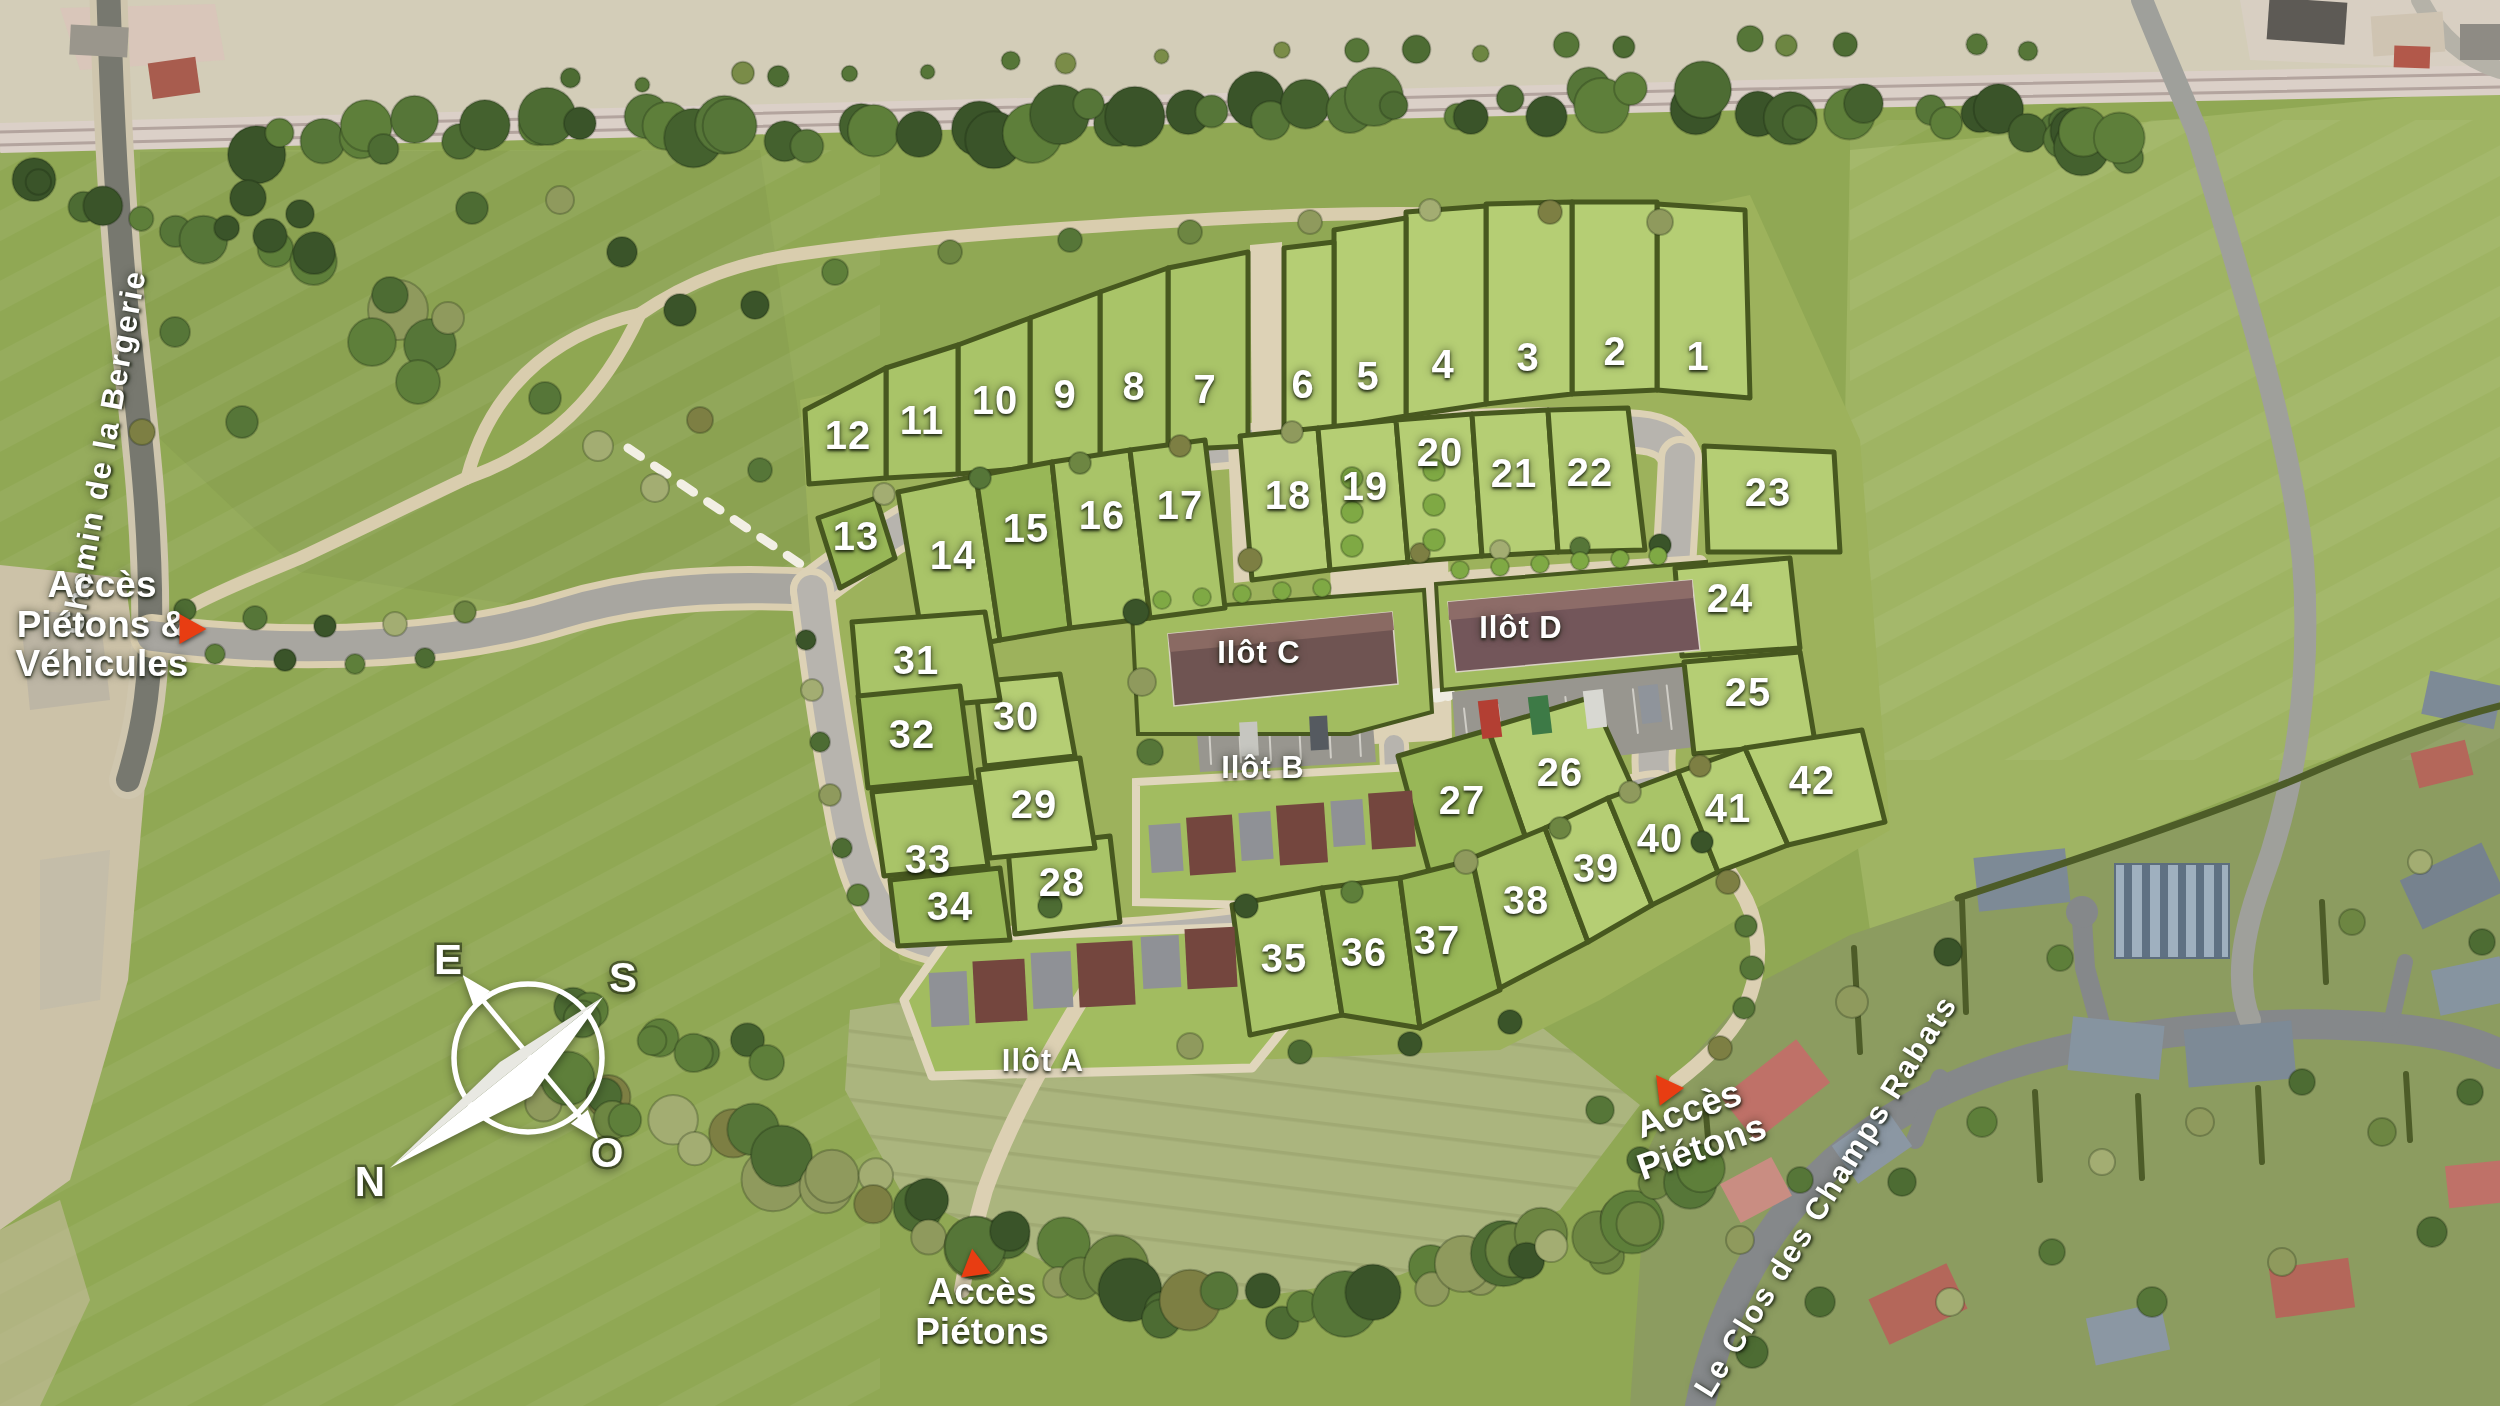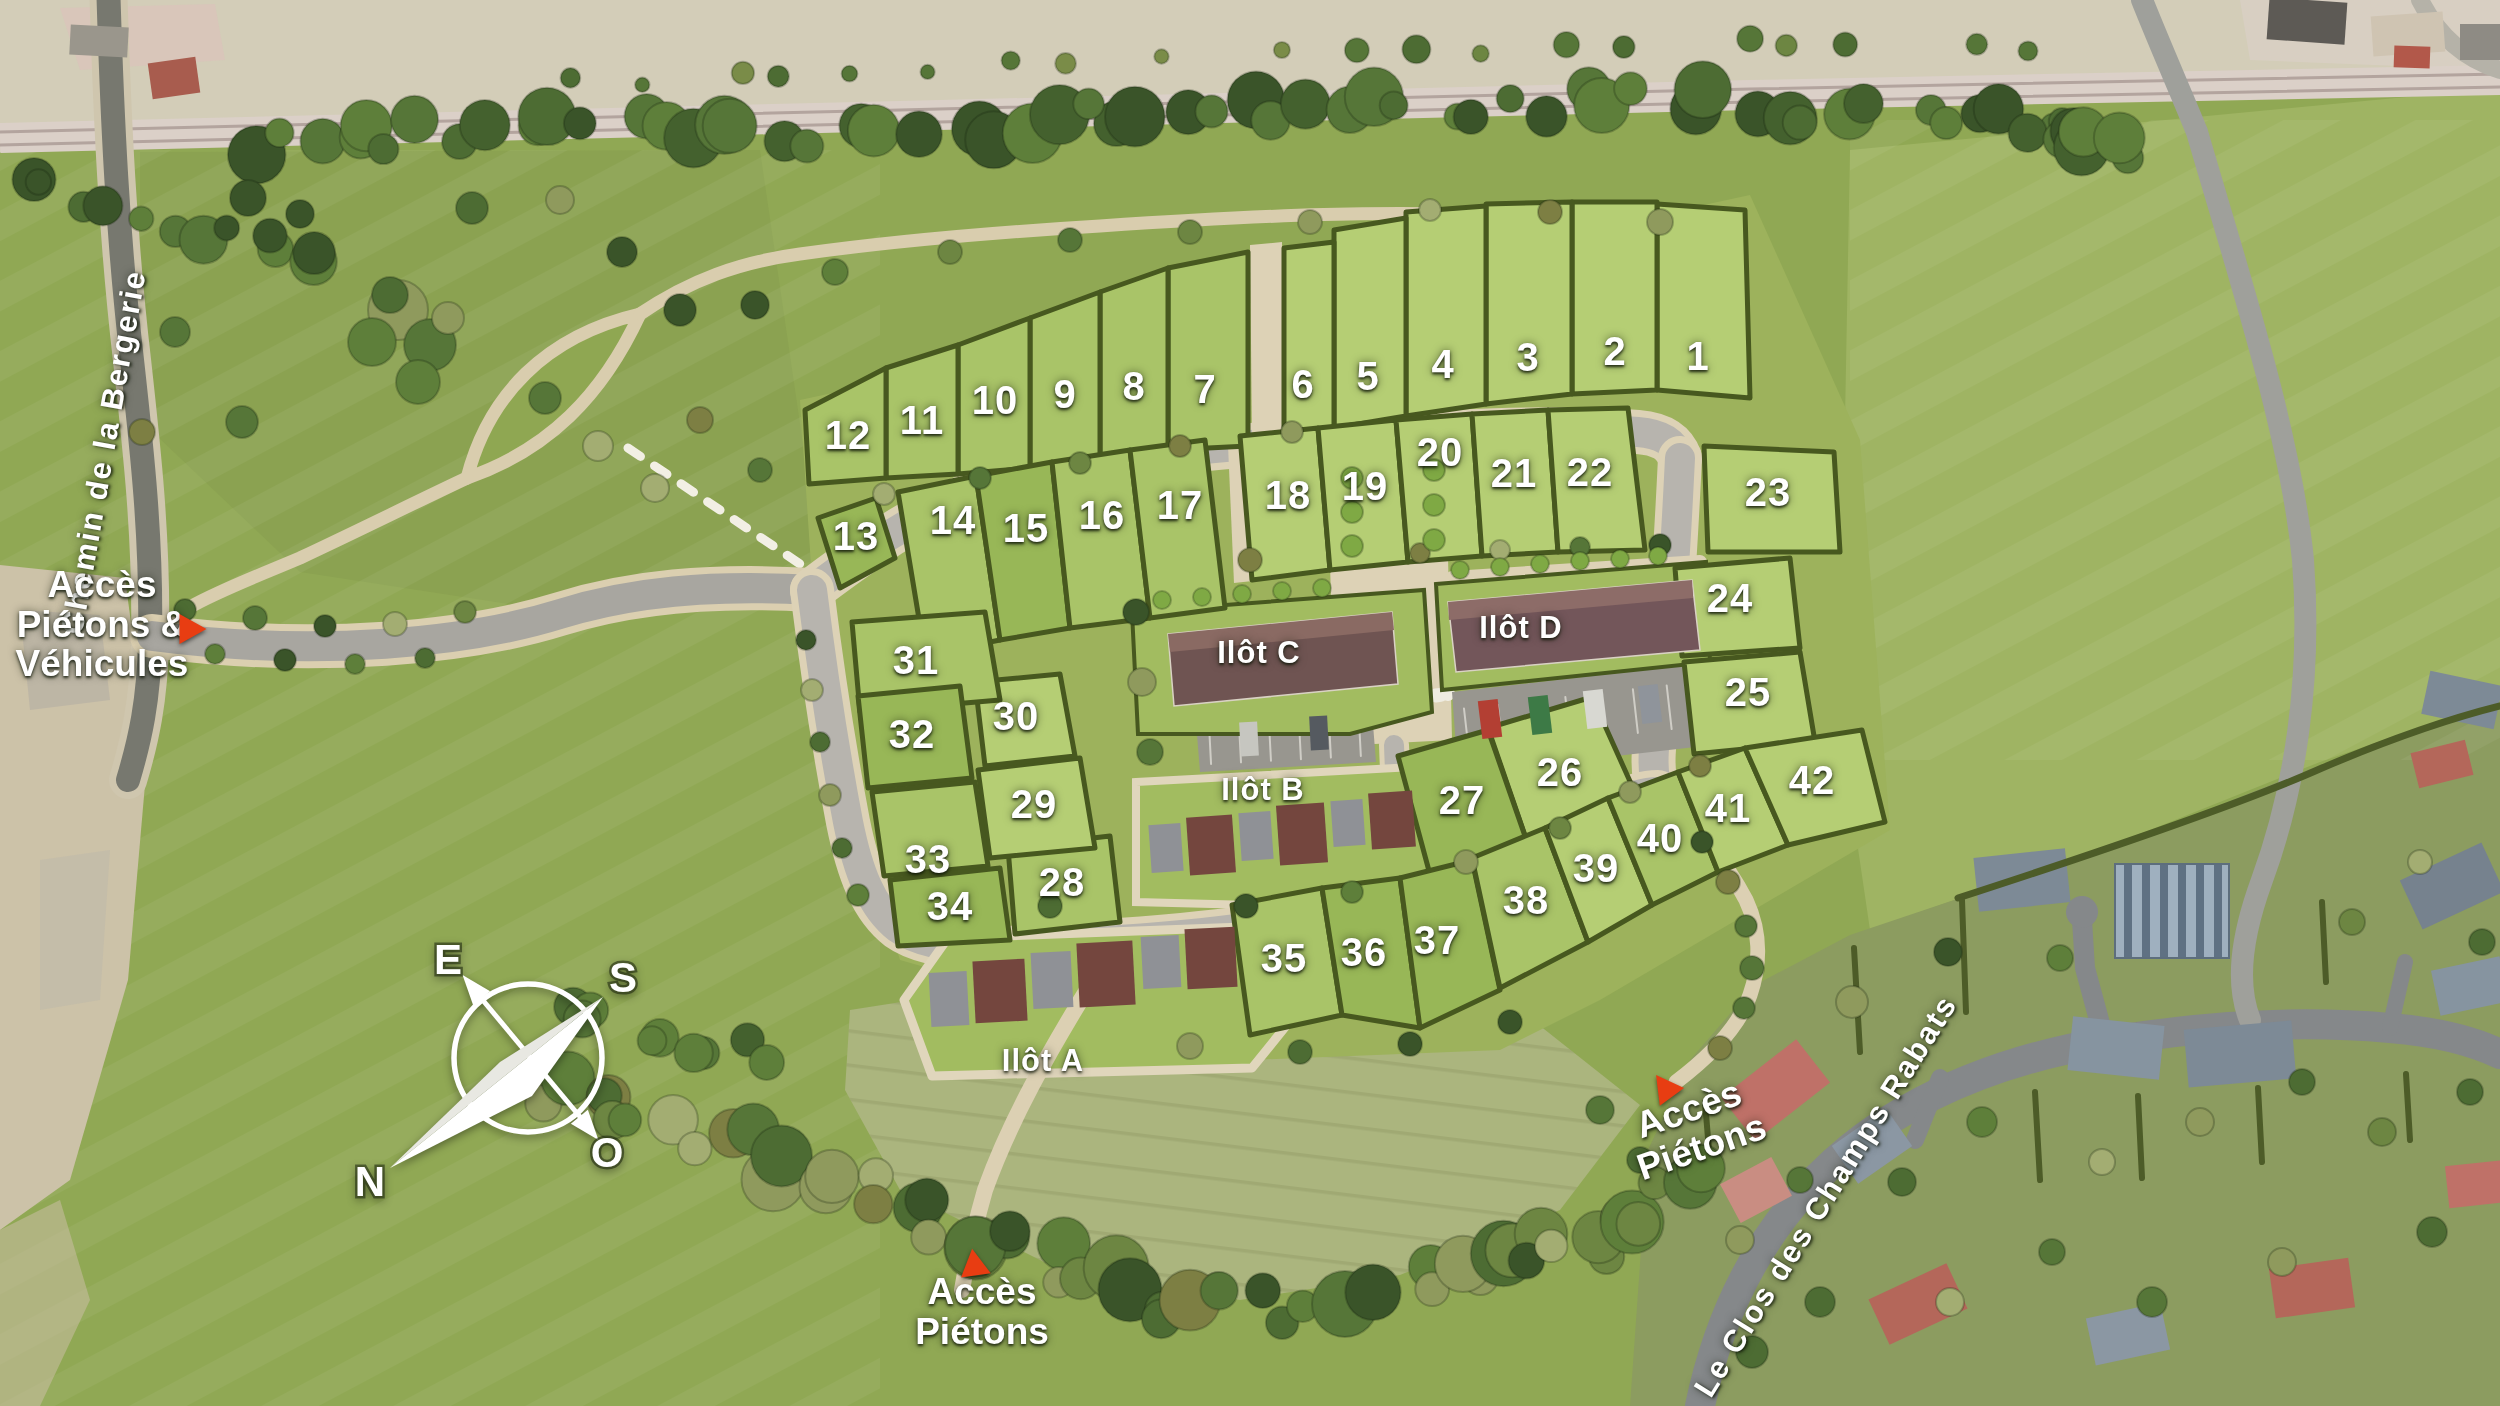--- a/index.html
+++ b/index.html
@@ -575,21 +575,21 @@
       <div class="map-label plot-num" style="left: 1443px; top: 364px;">4</div>
       <div class="map-label plot-num" style="left: 1368px; top: 376px;">5</div>
       <div class="map-label plot-num" style="left: 1303px; top: 384px;">6</div>
       <div class="map-label plot-num" style="left: 1205px; top: 389px;">7</div>
       <div class="map-label plot-num" style="left: 1134px; top: 386px;">8</div>
       <div class="map-label plot-num" style="left: 1065px; top: 394px;">9</div>
       <div class="map-label plot-num" style="left: 995px; top: 400px;">10</div>
       <div class="map-label plot-num" style="left: 922px; top: 420px;">11</div>
       <div class="map-label plot-num" style="left: 848px; top: 435px;">12</div>
       <div class="map-label plot-num" style="left: 856px; top: 536px;">13</div>
-      <div class="map-label plot-num" style="left: 953px; top: 520px;">14</div>
+      <div class="map-label plot-num" style="left: 953px; top: 555px;">14</div>
       <div class="map-label plot-num" style="left: 1026px; top: 528px;">15</div>
       <div class="map-label plot-num" style="left: 1102px; top: 515px;">16</div>
       <div class="map-label plot-num" style="left: 1180px; top: 505px;">17</div>
       <div class="map-label plot-num" style="left: 1288px; top: 495px;">18</div>
       <div class="map-label plot-num" style="left: 1365px; top: 486px;">19</div>
       <div class="map-label plot-num" style="left: 1440px; top: 452px;">20</div>
       <div class="map-label plot-num" style="left: 1514px; top: 473px;">21</div>
       <div class="map-label plot-num" style="left: 1590px; top: 472px;">22</div>
       <div class="map-label plot-num" style="left: 1768px; top: 492px;">23</div>
       <div class="map-label plot-num" style="left: 1730px; top: 598px;">24</div>
@@ -605,21 +605,21 @@
       <div class="map-label plot-num" style="left: 950px; top: 906px;">34</div>
       <div class="map-label plot-num" style="left: 1284px; top: 958px;">35</div>
       <div class="map-label plot-num" style="left: 1364px; top: 952px;">36</div>
       <div class="map-label plot-num" style="left: 1437px; top: 940px;">37</div>
       <div class="map-label plot-num" style="left: 1526px; top: 900px;">38</div>
       <div class="map-label plot-num" style="left: 1596px; top: 868px;">39</div>
       <div class="map-label plot-num" style="left: 1660px; top: 838px;">40</div>
       <div class="map-label plot-num" style="left: 1728px; top: 808px;">41</div>
       <div class="map-label plot-num" style="left: 1812px; top: 780px;">42</div>
       <div class="map-label ilot-label" style="left: 1043px; top: 1021px; margin-top: 40px;">Ilôt A</div>
-      <div class="map-label ilot-label" style="left: 1263px; top: 790px;">Ilôt B</div>
+      <div class="map-label ilot-label" style="left: 1263px; top: 768px;">Ilôt B</div>
       <div class="map-label ilot-label" style="left: 1259px; top: 653px;">Ilôt C</div>
       <div class="map-label ilot-label" style="left: 1521px; top: 608px; margin-top: 20px;">Ilôt D</div>
       <div class="map-label street-label" style="left: 104px; top: 452px; transform: translate(-50%, -50%) rotate(-80deg);">Chemin de la  Bergerie</div>
       <div class="map-label street-label" style="left: 1826px; top: 1196px; transform: translate(-50%, -50%) rotate(-58deg);">Le Clos des Champs  Rabats</div>
       <div class="map-label access-label" style="left: 102px; top: 624px;">
         <div>Accès</div>
         <div>Piétons &amp;</div>
         <div>Véhicules</div>
       </div>
       <div class="arrow" style="left: 193px; top: 629px;">

